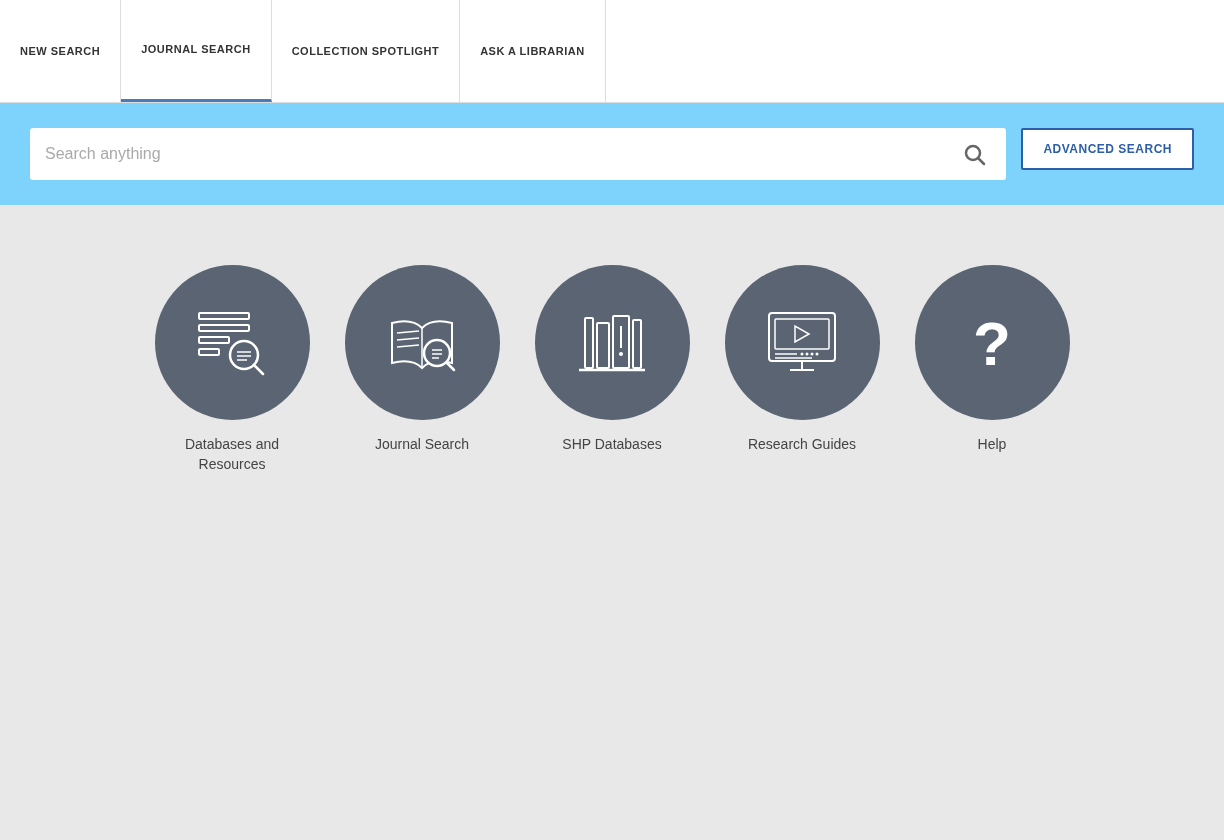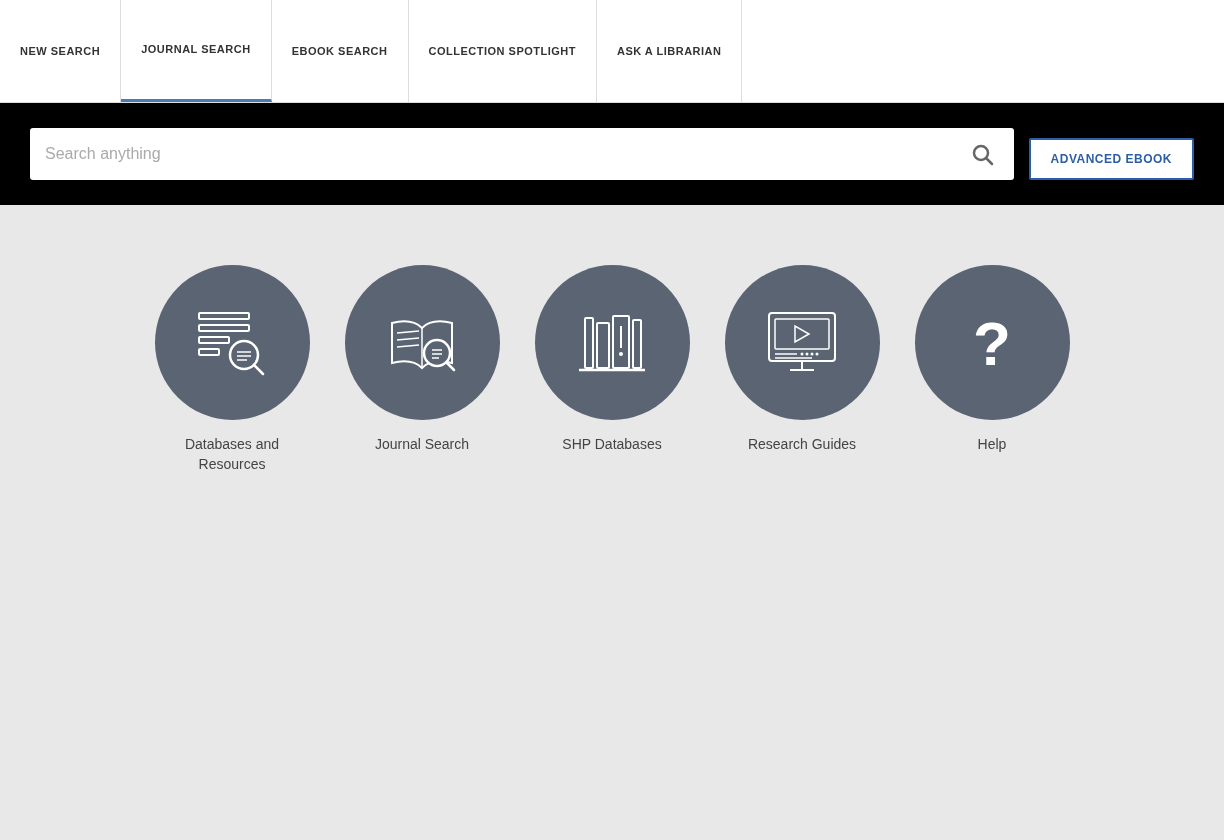--- a/index.html
+++ b/index.html
@@ -36,24 +36,24 @@
     .nav-item.active {
       border-bottom: 3px solid #4a7bb7;
     }
     .nav-spacer {
       flex: 1;
       border-right: none;
     }
 
     
     .search-bar-container {
-      background: #000000;
+      background: #7dd3fc;
       padding: 25px 30px;
       display: flex;
-      align-items: flex-end;
+      align-items: flex-start;
       gap: 15px;
     }
     .search-input-wrapper {
       flex: 1;
       position: relative;
       background: #fff;
       border-radius: 3px;
       display: flex;
       align-items: center;
       padding: 0 15px;
@@ -142,43 +142,40 @@
 <body>
 
 <nav class="top-nav">
   <div class="nav-item">
     <span>NEW SEARCH</span>
   </div>
   <div class="nav-item active">
     <span>JOURNAL SEARCH</span>
   </div>
   <div class="nav-item">
-    <span>EBOOK SEARCH</span>
-  </div>
-  <div class="nav-item">
     <span>COLLECTION SPOTLIGHT</span>
   </div>
   <div class="nav-item">
     <span>ASK A LIBRARIAN</span>
   </div>
   <div class="nav-spacer"></div>
 </nav>
 
 <div class="search-bar-container">
   <div class="search-input-wrapper">
     <input class="search-input" type="text" placeholder="Search anything" style="">
     <button class="search-icon-btn">
       <svg width="24" height="24" viewBox="0 0 24 24" fill="none" stroke="#666" stroke-width="2.5" stroke-linecap="round" stroke-linejoin="round">
         <circle cx="11" cy="11" r="7"></circle>
         <line x1="16.5" y1="16.5" x2="22" y2="22"></line>
       </svg>
     </button>
   </div>
   <button class="advanced-search-btn">
-    <span>ADVANCED EBOOK</span>
+    <span>ADVANCED SEARCH</span>
   </button>
 </div>
 
 <div class="main-content">
 
   <div class="icon-item">
     <div class="icon-circle">
       <svg viewBox="0 0 90 90" fill="none" xmlns="http://www.w3.org/2000/svg">
 
         <rect x="12" y="15" width="50" height="6" rx="1" stroke="white" stroke-width="2" fill="none"></rect>

